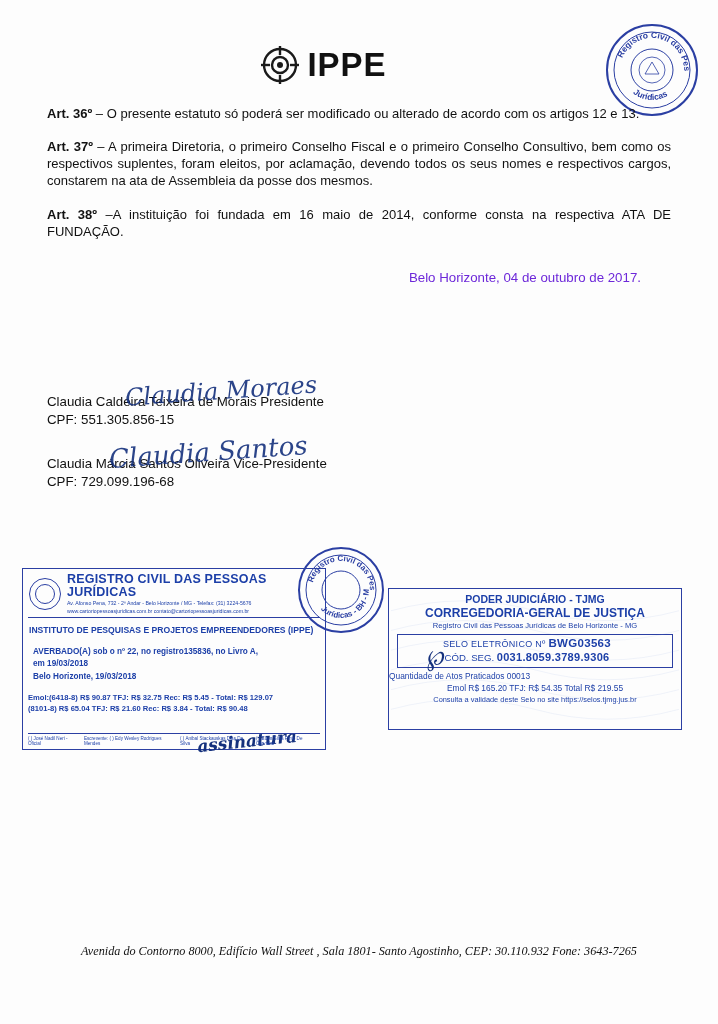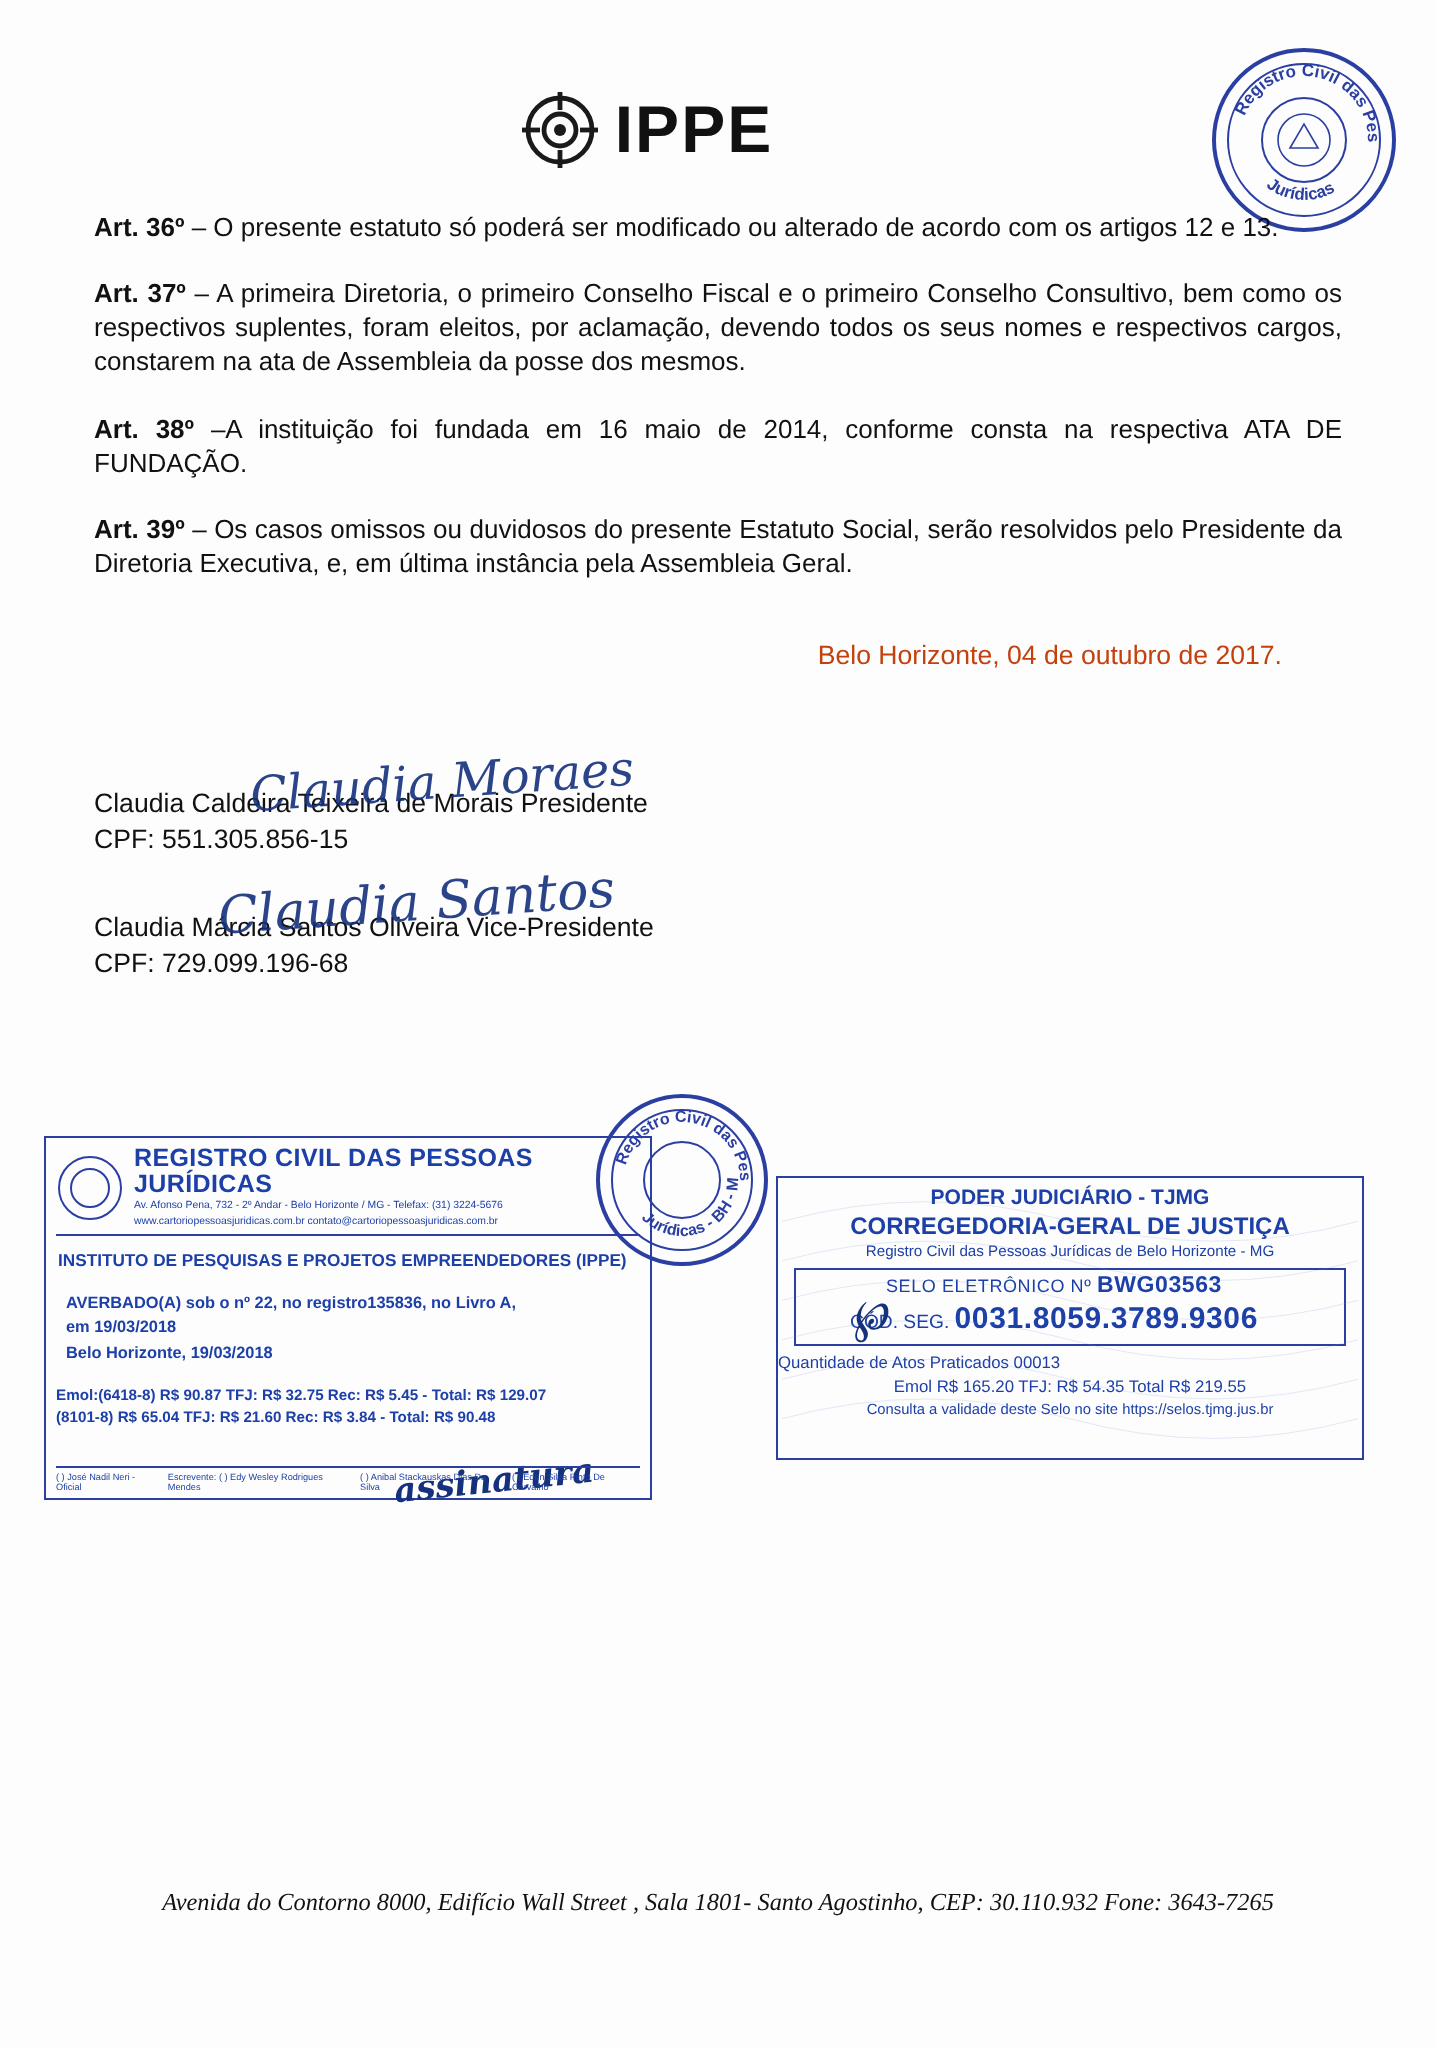--- a/index.html
+++ b/index.html
@@ -72,21 +72,21 @@
     color: #111;
   }
   .para b { font-weight: bold; }
 
   .date-line {
     font-size: 13.3px;
     text-align: right;
     margin-top: 30px;
     margin-bottom: 0;
     padding-right: 30px;
-    color: #c2410c;
+    color: #6d28d9;
   }
 
   
   .sig-block {
     position: absolute;
     left: 47px;
     width: 560px;
   }
   .sig1 { top: 393px; }
   .sig2 { top: 455px; }
@@ -242,21 +242,21 @@
     text-align: center;
     font-size: 9px;
     letter-spacing: .3px;
   }
   .tj-selo b { font-size: 11.5px; }
   .tj-cod {
     text-align: center;
     font-size: 9.6px;
     margin-top: 2px;
   }
-  .tj-cod b { font-size: 15px; letter-spacing: .3px; }
+  .tj-cod b { font-size: 11px; letter-spacing: .3px; }
   .tj-qtd {
     text-align: left;
     font-size: 8.4px;
     margin-top: 3px;
   }
   .tj-emol {
     text-align: center;
     font-size: 8.4px;
     margin-top: 2px;
   }
@@ -340,23 +340,20 @@
   <div class="content">
     <p class="para">
       <b>Art. 36º</b><span> – O presente estatuto só poderá ser modificado ou alterado de acordo com os artigos 12 e 13.</span>
     </p>
     <p class="para">
       <b>Art. 37º</b><span> – A primeira Diretoria, o primeiro Conselho Fiscal e o primeiro Conselho Consultivo, bem como os respectivos suplentes, foram eleitos, por aclamação, devendo todos os seus nomes e respectivos cargos, constarem na ata de Assembleia da posse dos mesmos.</span>
     </p>
     <p class="para">
       <b>Art. 38º</b><span> –A instituição foi fundada em 16 maio de 2014, conforme consta na respectiva ATA DE FUNDAÇÃO.</span>
     </p>
-    <p class="para">
-      <b>Art. 39º</b><span> – Os casos omissos ou duvidosos do presente Estatuto Social, serão resolvidos pelo Presidente da Diretoria Executiva, e, em última instância pela Assembleia Geral.</span>
-    </p>
     <p class="date-line">Belo Horizonte, 04 de outubro de 2017.</p>
   </div>
 
   <div class="sig-block sig1">
     <div class="sig-script">Claudia Moraes</div>
     <p class="sig-name">Claudia Caldeira Teixeira de Morais Presidente</p>
     <p class="sig-name">CPF: 551.305.856-15</p>
   </div>
 
   <div class="sig-block sig2">

